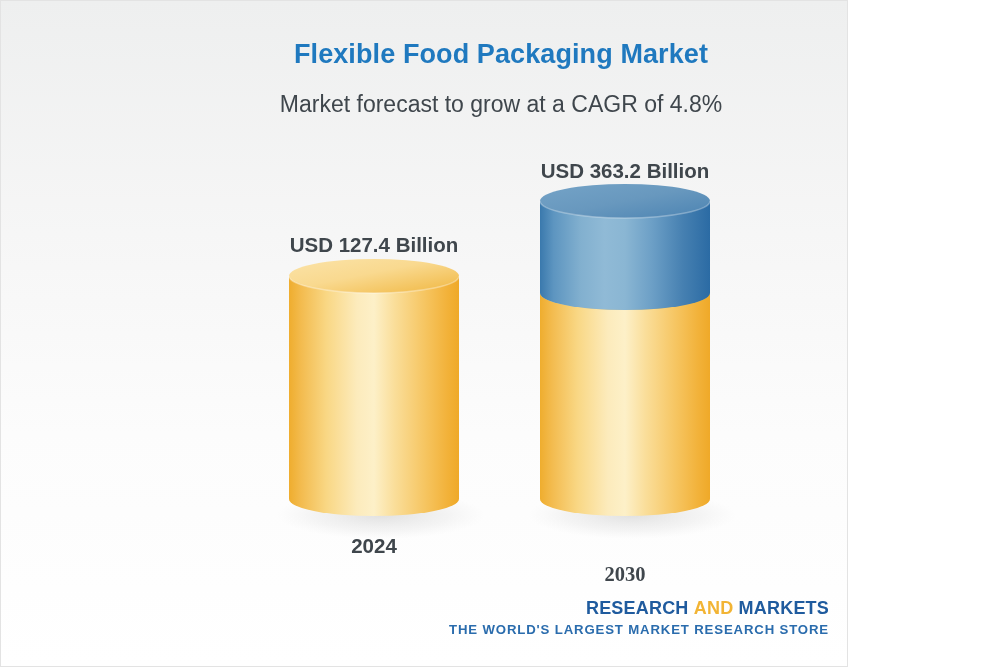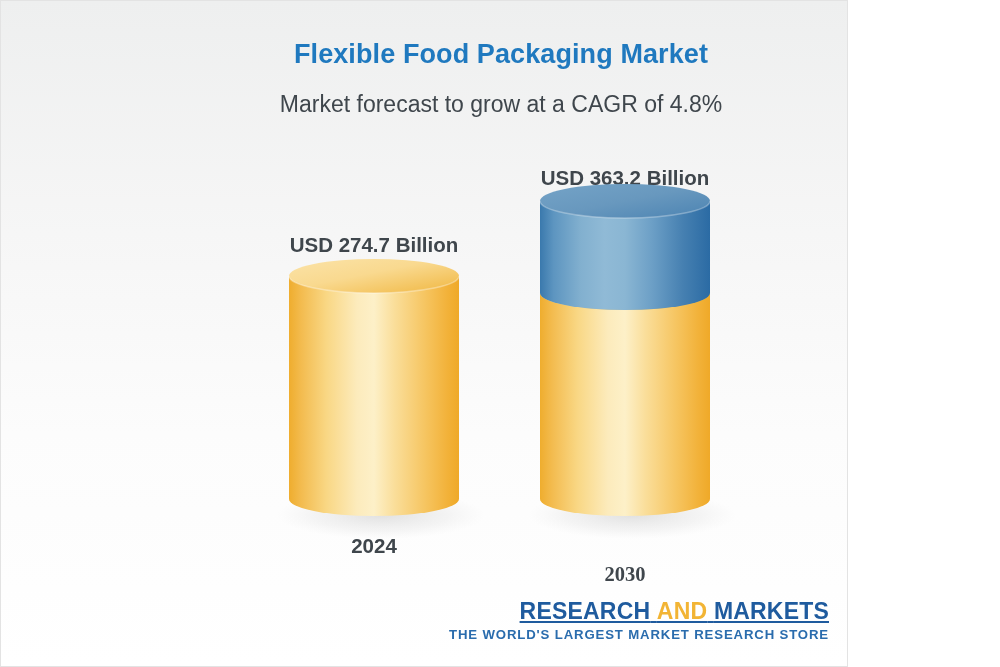--- a/index.html
+++ b/index.html
@@ -91,27 +91,26 @@
   }
 
   #brand-logo {
     position: absolute;
     right: 18px;
     top: 598px;
     text-align: right;
     width: 400px;
   }
   #brand-wordmark {
-    font-size: 23px;
+    font-size: 18px;
     font-weight: bold;
     letter-spacing: 0.2px;
     line-height: 1.05;
     white-space: nowrap;
     color: #1f5b9e;
-    text-decoration: underline;
   }
   #brand-wordmark .brand-and {
     color: #f2b434;
   }
   #brand-tagline {
     margin-top: 4px;
     font-size: 13.2px;
     font-weight: bold;
     letter-spacing: 0.85px;
     color: #2a6cad;
@@ -169,39 +168,39 @@
         <radialGradient id="gradShadow" cx="0.5" cy="0.5" r="0.5">
           <stop offset="0.0" stop-color="#b5b5b5" stop-opacity="0.40"></stop>
           <stop offset="0.65" stop-color="#c9c9c9" stop-opacity="0.18"></stop>
           <stop offset="1.0" stop-color="#d8d8d8" stop-opacity="0"></stop>
         </radialGradient>
       </defs>
     </svg>
 
     <div class="bar-group" style="left:0px; top:0px;">
 
-      <div class="value-label" style="left:198px; top:232px; width:350px;">USD 274.7 Billion</div>
+      <div class="value-label" style="left:198px; top:232px; width:350px;">USD 127.4 Billion</div>
 
       <svg class="cylinder-svg" width="230" height="290" viewBox="0 0 230 290" style="left:258px; top:258px;">
 
         <ellipse cx="122" cy="256" rx="104" ry="24" fill="url(#gradShadow)"></ellipse>
 
         <path d="M30,17 L30,240 A85,17 0 0 0 200,240 L200,17 Z" fill="url(#gradYellowBody)"></path>
 
         <ellipse cx="115" cy="17" rx="85" ry="17" fill="url(#gradYellowTop)"></ellipse>
 
         <path d="M30,17 A85,17 0 0 0 200,17" fill="none" stroke="#ffffff" stroke-opacity="0.35" stroke-width="1.5"></path>
       </svg>
 
       <div class="category-label" style="left:198px; top:533px; width:350px;text-align:center;">2024</div>
     </div>
 
     <div class="bar-group" style="left:0px; top:0px;">
 
-      <div class="value-label" style="left:449px; top:165px; width:350px;">USD 363.2 Billion</div>
+      <div class="value-label" style="left:449px; top:158px; width:350px;">USD 363.2 Billion</div>
 
       <svg class="cylinder-svg" width="230" height="360" viewBox="0 0 230 360" style="left:509px; top:183px;">
 
         <ellipse cx="122" cy="331" rx="104" ry="24" fill="url(#gradShadow)"></ellipse>
 
         <path d="M30,109 L30,315 A85,17 0 0 0 200,315 L200,109 Z" fill="url(#gradYellowBody)"></path>
 
         <ellipse cx="115" cy="109" rx="85" ry="17" fill="url(#gradYellowTop)"></ellipse>
 
         <path d="M30,17 L30,109 A85,17 0 0 0 200,109 L200,17 Z" fill="url(#gradBlueBody)"></path>

